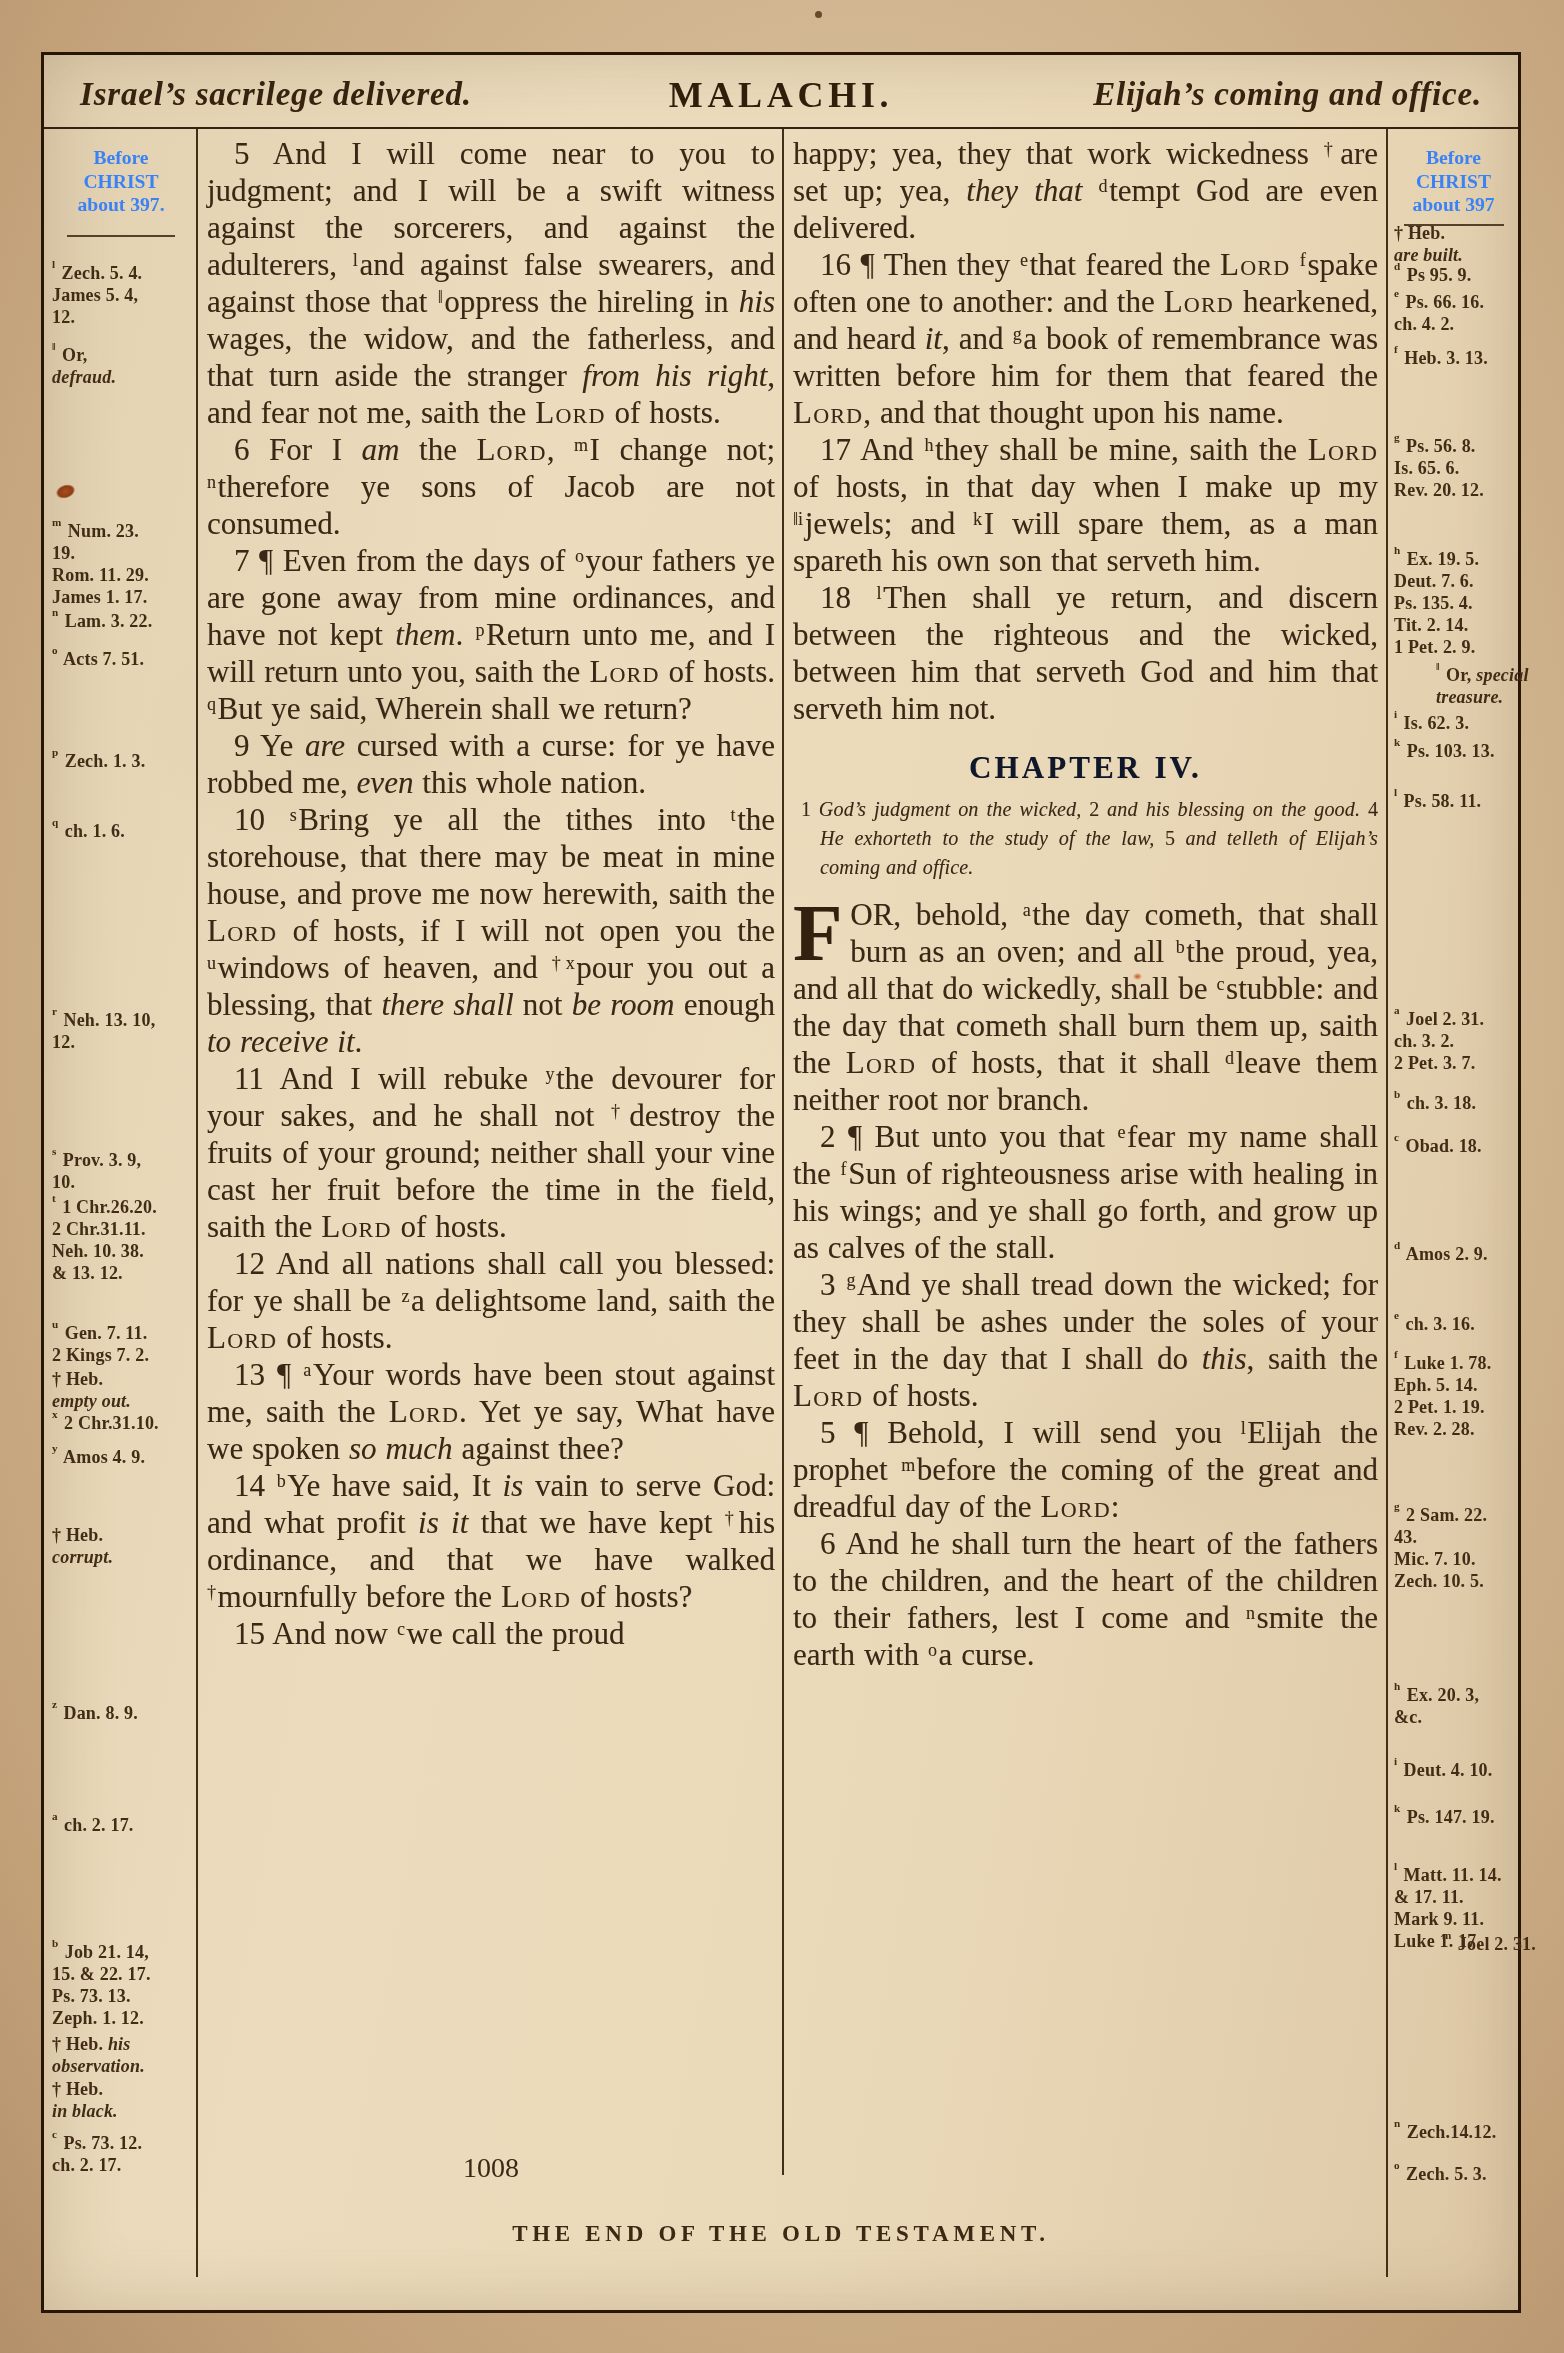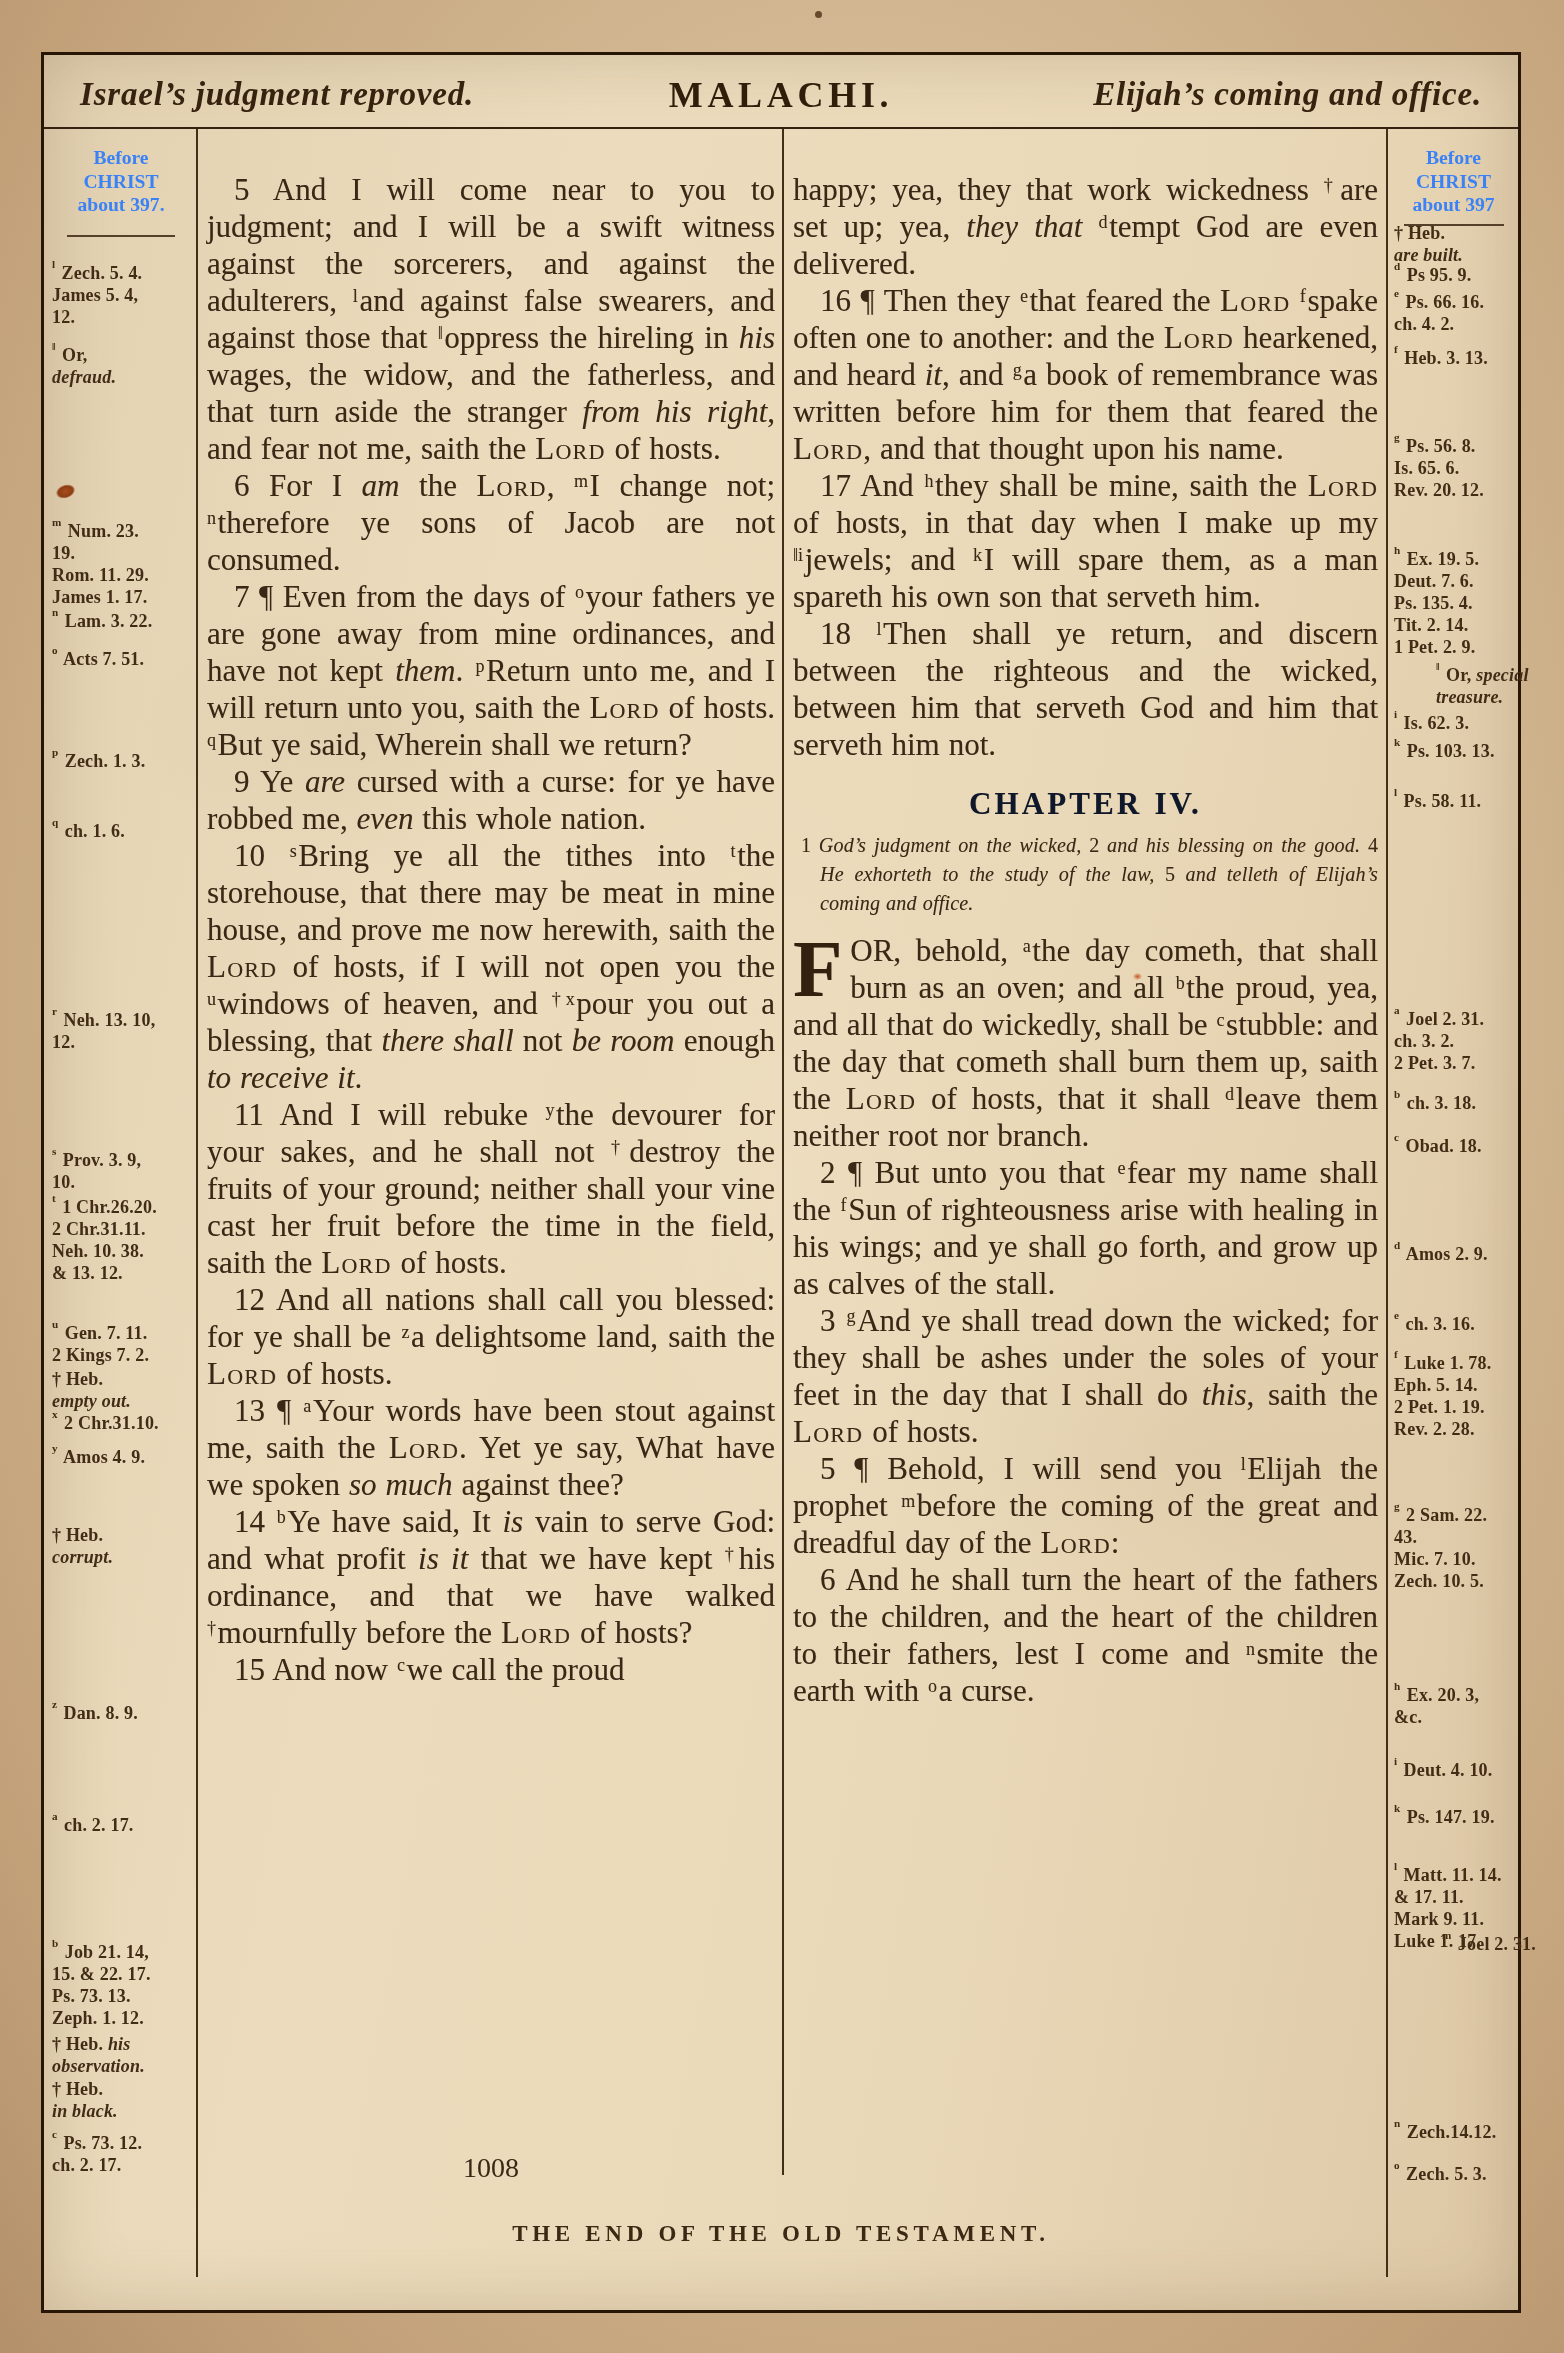--- a/index.html
+++ b/index.html
@@ -49,21 +49,20 @@
     position:absolute;font-size:18px;line-height:22px;font-weight:700;
     color:#422c16;letter-spacing:0.2px;
   }
   .note i{font-weight:600;}
   .note sup{font-size:62%;line-height:0;position:relative;top:-.35em;margin-right:1.6px;font-weight:700;}
   
   .textcol{
     position:absolute;top:135px;font-size:31px;line-height:37px;
     text-align:justify;color:#3b2715;word-spacing:1.2px;
     text-shadow:0.3px 0.4px 0.5px rgba(59,39,21,.28);
-    margin-top:36px;
   }
   .col-left{left:207px;width:568px;}
   .col-right{left:793px;width:585px;}
   .verse{margin:0;text-indent:27px;}
   .verse.cont,.verse.first{text-indent:0;}
   .textcol sup{font-size:58%;line-height:0;position:relative;top:-.5em;vertical-align:baseline;margin-right:1.6px;}
   .sc{font-variant:small-caps;letter-spacing:1.2px;}
   .dropcap{float:left;font-size:81px;line-height:64px;padding:4.7px 7.8px 0 0;font-weight:600;color:#33200e;}
   .chapter-heading{margin:22px 0 9.4px;text-align:center;font-size:31px;font-weight:600;letter-spacing:3.1px;text-indent:0;color:#0f172a;}
   .chapter-summary{
@@ -84,21 +83,21 @@
   .stain-2{left:1133px;top:973px;width:8.6px;height:7px;
     background:radial-gradient(#c35720 0%,rgba(195,87,32,0) 75%);}
   .speck{position:absolute;left:815px;top:11px;width:7px;height:7px;border-radius:50%;background:#4b2f13;opacity:.8;}
 </style>
 </head>
 <body>
 
 <div class="frame"></div>
 
 <div class="running-head">
-  <div class="rh-side">Israel’s judgment reproved.</div>
+  <div class="rh-side">Israel’s sacrilege delivered.</div>
   <div class="rh-center">MALACHI.</div>
   <div class="rh-side rh-right">Elijah’s coming and office.</div>
 </div>
 <div class="head-rule"></div>
 
 <div class="vr vr-left"></div>
 <div class="vr vr-center"></div>
 <div class="vr vr-right"></div>
 
 <div class="notes-head nh-left">Before<br>CHRIST<br>about 397.</div>

